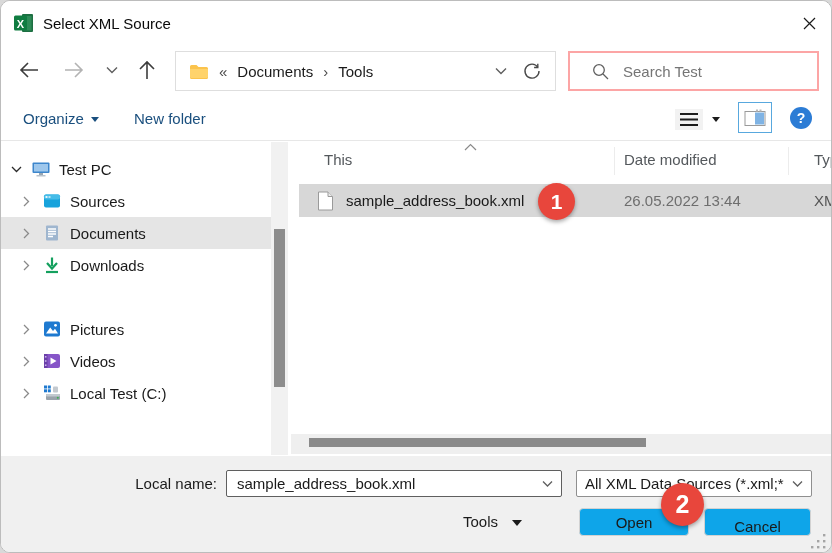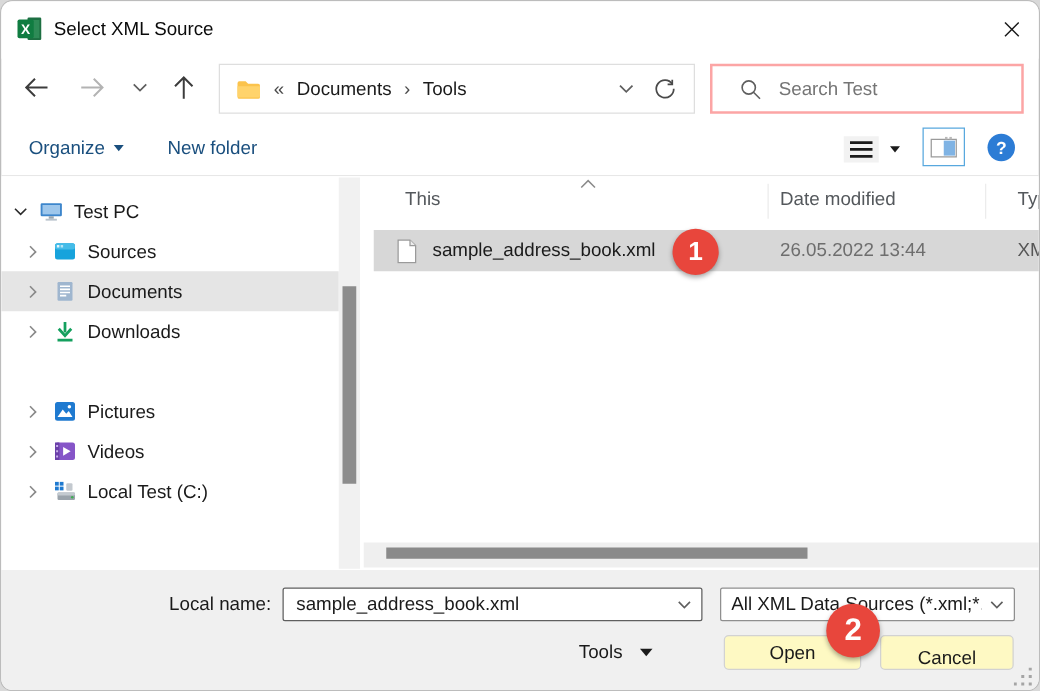--- a/index.html
+++ b/index.html
@@ -62,21 +62,21 @@
   .combo{position:absolute;top:14px;height:27px;background:#fff;box-sizing:border-box;display:flex;align-items:center;border-radius:2px;}
   .combo .chev{position:absolute;right:8px;top:9px;}
   .fname-combo{left:225px;width:336px;border:1px solid #5f5f5f;}
   .fname-combo input{border:none;outline:none;font-family:"Liberation Sans",sans-serif;font-size:15px;color:#1a1a1a;
                      margin-left:8px;width:290px;background:transparent;}
   .ftype-combo{left:575px;width:236px;border:1px solid #8f8f8f;cursor:pointer;}
   .ftype-combo .val{margin-left:8px;font-size:15px;white-space:nowrap;overflow:hidden;width:200px;}
   .tools{position:absolute;left:462px;top:52px;width:92px;height:28px;line-height:28px;text-align:left;font-size:15px;cursor:pointer;}
   .tools .tri{display:inline-block;width:0;height:0;border-left:5px solid transparent;border-right:5px solid transparent;
               border-top:6px solid #1b1b1b;margin-left:14px;vertical-align:1px;}
-  .btn{position:absolute;top:52px;height:28px;background:#fef9c3;border:1px solid #d2d2d2;border-radius:4px;
+  .btn{position:absolute;top:52px;height:28px;background:#0ea5e9;border:1px solid #d2d2d2;border-radius:4px;
        box-sizing:border-box;font-size:15px;display:flex;align-items:center;justify-content:center;cursor:pointer;}
   .open-btn{left:578px;width:110px;}
   .cancel-btn{left:703px;width:107px;align-items:flex-end;}
   .grip{position:absolute;left:810px;top:78px;}
   
   .anno{position:absolute;border-radius:50%;background:#e8463c;color:#fff;font-weight:bold;
         display:flex;align-items:center;justify-content:center;box-shadow:0 2px 4px rgba(0,0,0,.35);z-index:50;}
   .anno1{left:537px;top:182px;width:37px;height:37px;font-size:21px;}
   .anno2{left:660px;top:482px;width:43px;height:43px;font-size:25px;}
   svg{display:block;}

